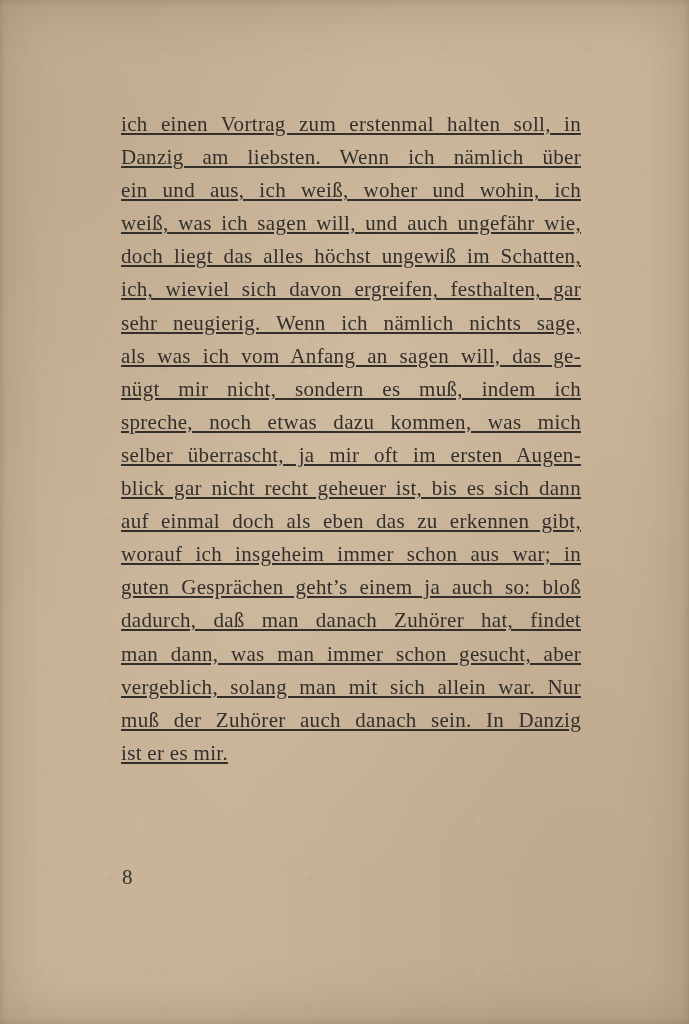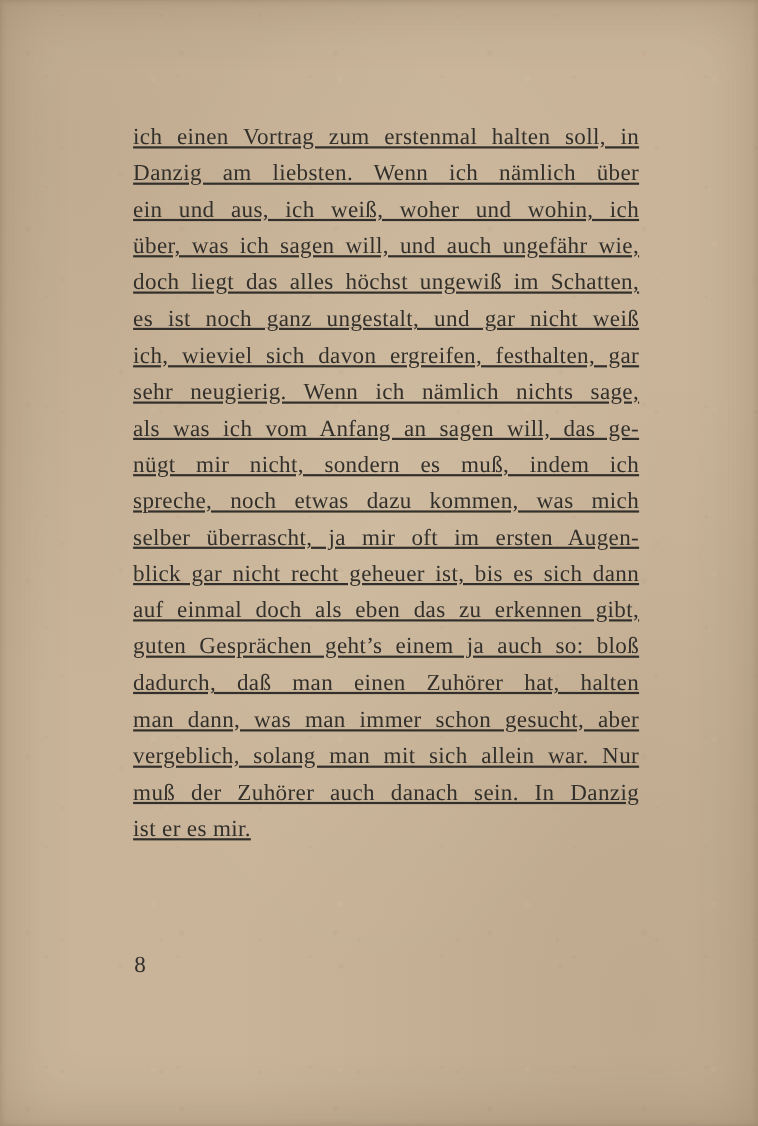--- a/index.html
+++ b/index.html
@@ -76,32 +76,32 @@
 </head>
 <body>
 
 <div class="paper-grain"></div>
 <div class="paper-vignette"></div>
 
 <div class="text-block">
     <div class="line">ich einen Vortrag zum erstenmal halten soll, in</div>
     <div class="line">Danzig am liebsten. Wenn ich nämlich über</div>
     <div class="line">ein und aus, ich weiß, woher und wohin, ich</div>
-    <div class="line">über, was ich sagen will, und auch ungefähr wie,</div>
+    <div class="line">weiß, was ich sagen will, und auch ungefähr wie,</div>
     <div class="line">doch liegt das alles höchst ungewiß im Schatten,</div>
-    <div class="line">es ist noch ganz ungestalt, und gar nicht weiß</div>
     <div class="line">ich, wieviel sich davon ergreifen, festhalten, gar</div>
     <div class="line">sehr neugierig. Wenn ich nämlich nichts sage,</div>
     <div class="line">als was ich vom Anfang an sagen will, das ge-</div>
     <div class="line">nügt mir nicht, sondern es muß, indem ich</div>
     <div class="line">spreche, noch etwas dazu kommen, was mich</div>
     <div class="line">selber überrascht, ja mir oft im ersten Augen-</div>
     <div class="line">blick gar nicht recht geheuer ist, bis es sich dann</div>
     <div class="line">auf einmal doch als eben das zu erkennen gibt,</div>
+    <div class="line">worauf ich insgeheim immer schon aus war; in</div>
     <div class="line">guten Gesprächen geht’s einem ja auch so: bloß</div>
-    <div class="line">dadurch, daß man einen Zuhörer hat, halten</div>
+    <div class="line">dadurch, daß man danach Zuhörer hat, findet</div>
     <div class="line">man dann, was man immer schon gesucht, aber</div>
     <div class="line">vergeblich, solang man mit sich allein war. Nur</div>
     <div class="line">muß der Zuhörer auch danach sein. In Danzig</div>
     <div class="line last">ist er es mir.</div>
   </div>
 
 <div class="page-number">8</div>
 
 </body></html>

